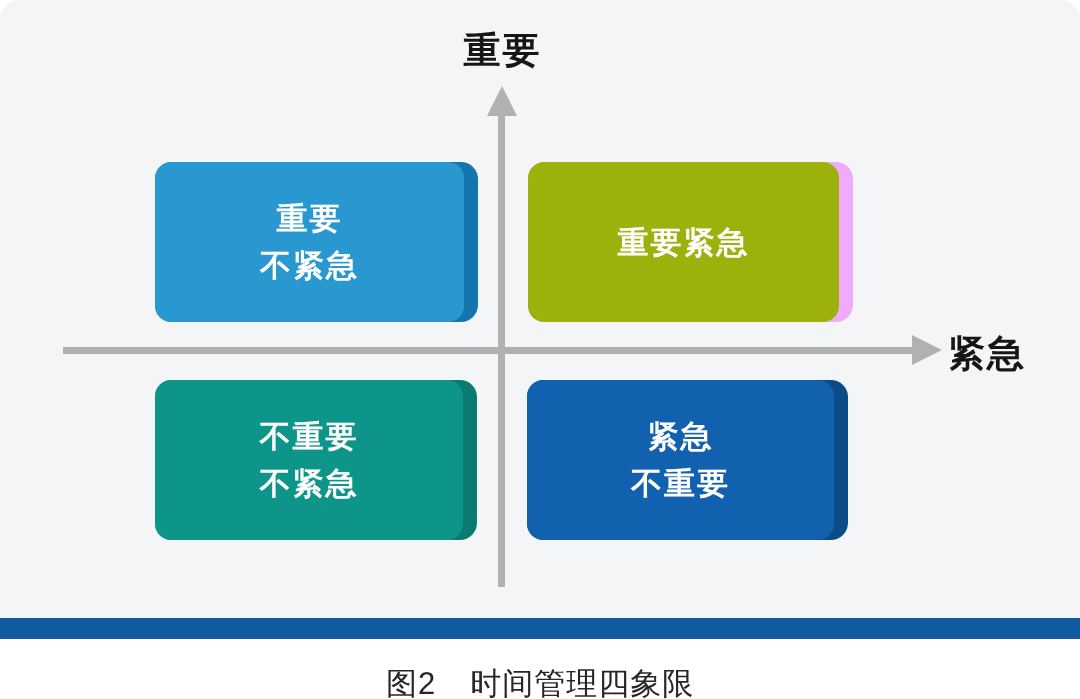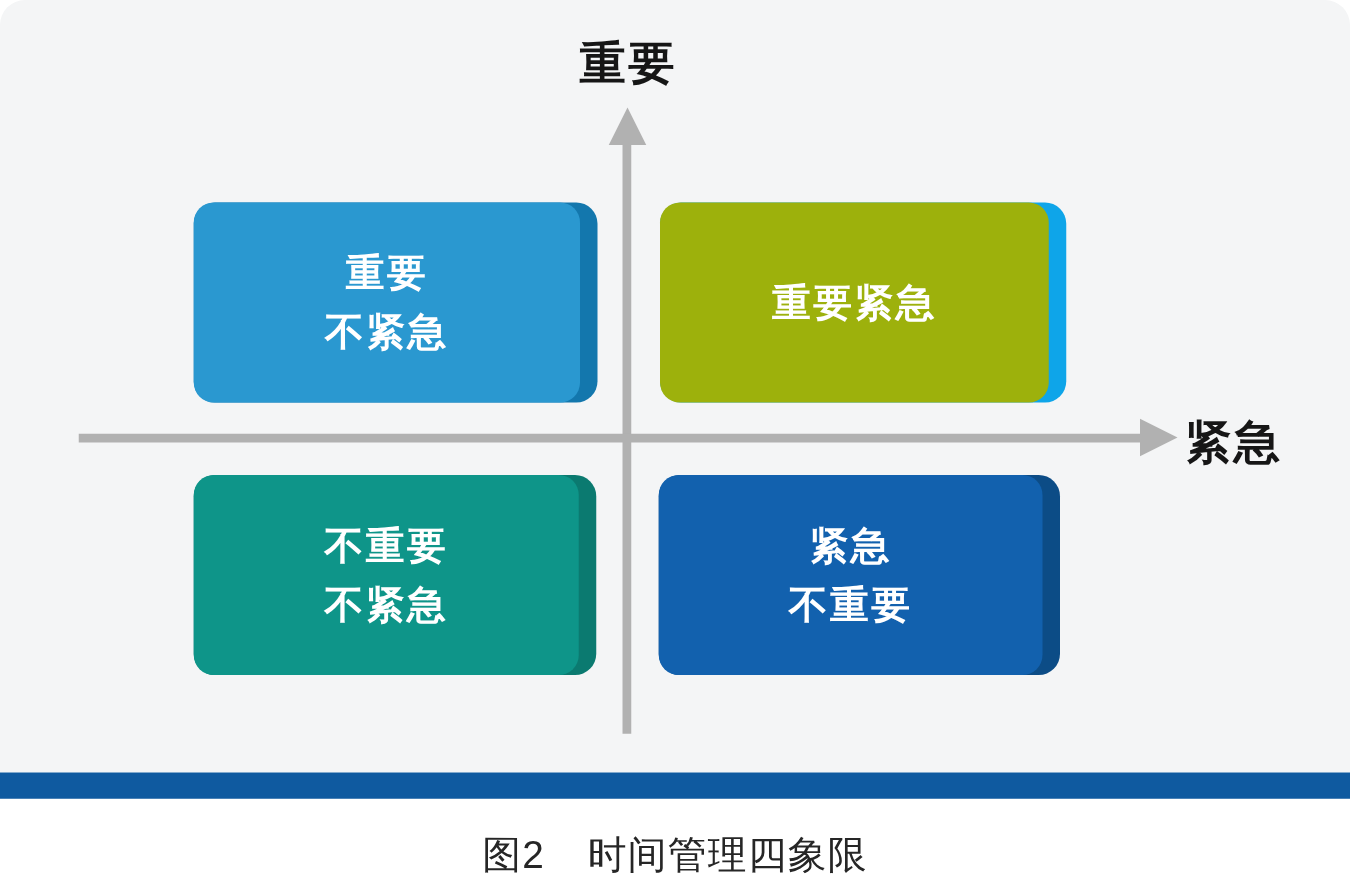--- a/index.html
+++ b/index.html
@@ -132,21 +132,21 @@
   <div class="y-label">重要</div>
   <div class="x-label">紧急</div>
 
   <div class="quad q-tl" style="background: rgb(19, 119, 173);">
     <div class="face" style="background: rgb(42, 152, 208);">
       <div class="line">重要</div>
       <div class="line">不紧急</div>
     </div>
   </div>
 
-  <div class="quad q-tr" style="background: #0ea5e9;">
+  <div class="quad q-tr" style="background: #f0abfc;">
     <div class="face" style="background: rgb(157, 177, 12);">
       <div class="line">重要紧急</div>
       <div class="line"></div>
     </div>
   </div>
 
   <div class="quad q-bl" style="background: rgb(11, 122, 112);">
     <div class="face" style="background: rgb(14, 149, 137);">
       <div class="line">不重要</div>
       <div class="line">不紧急</div>

